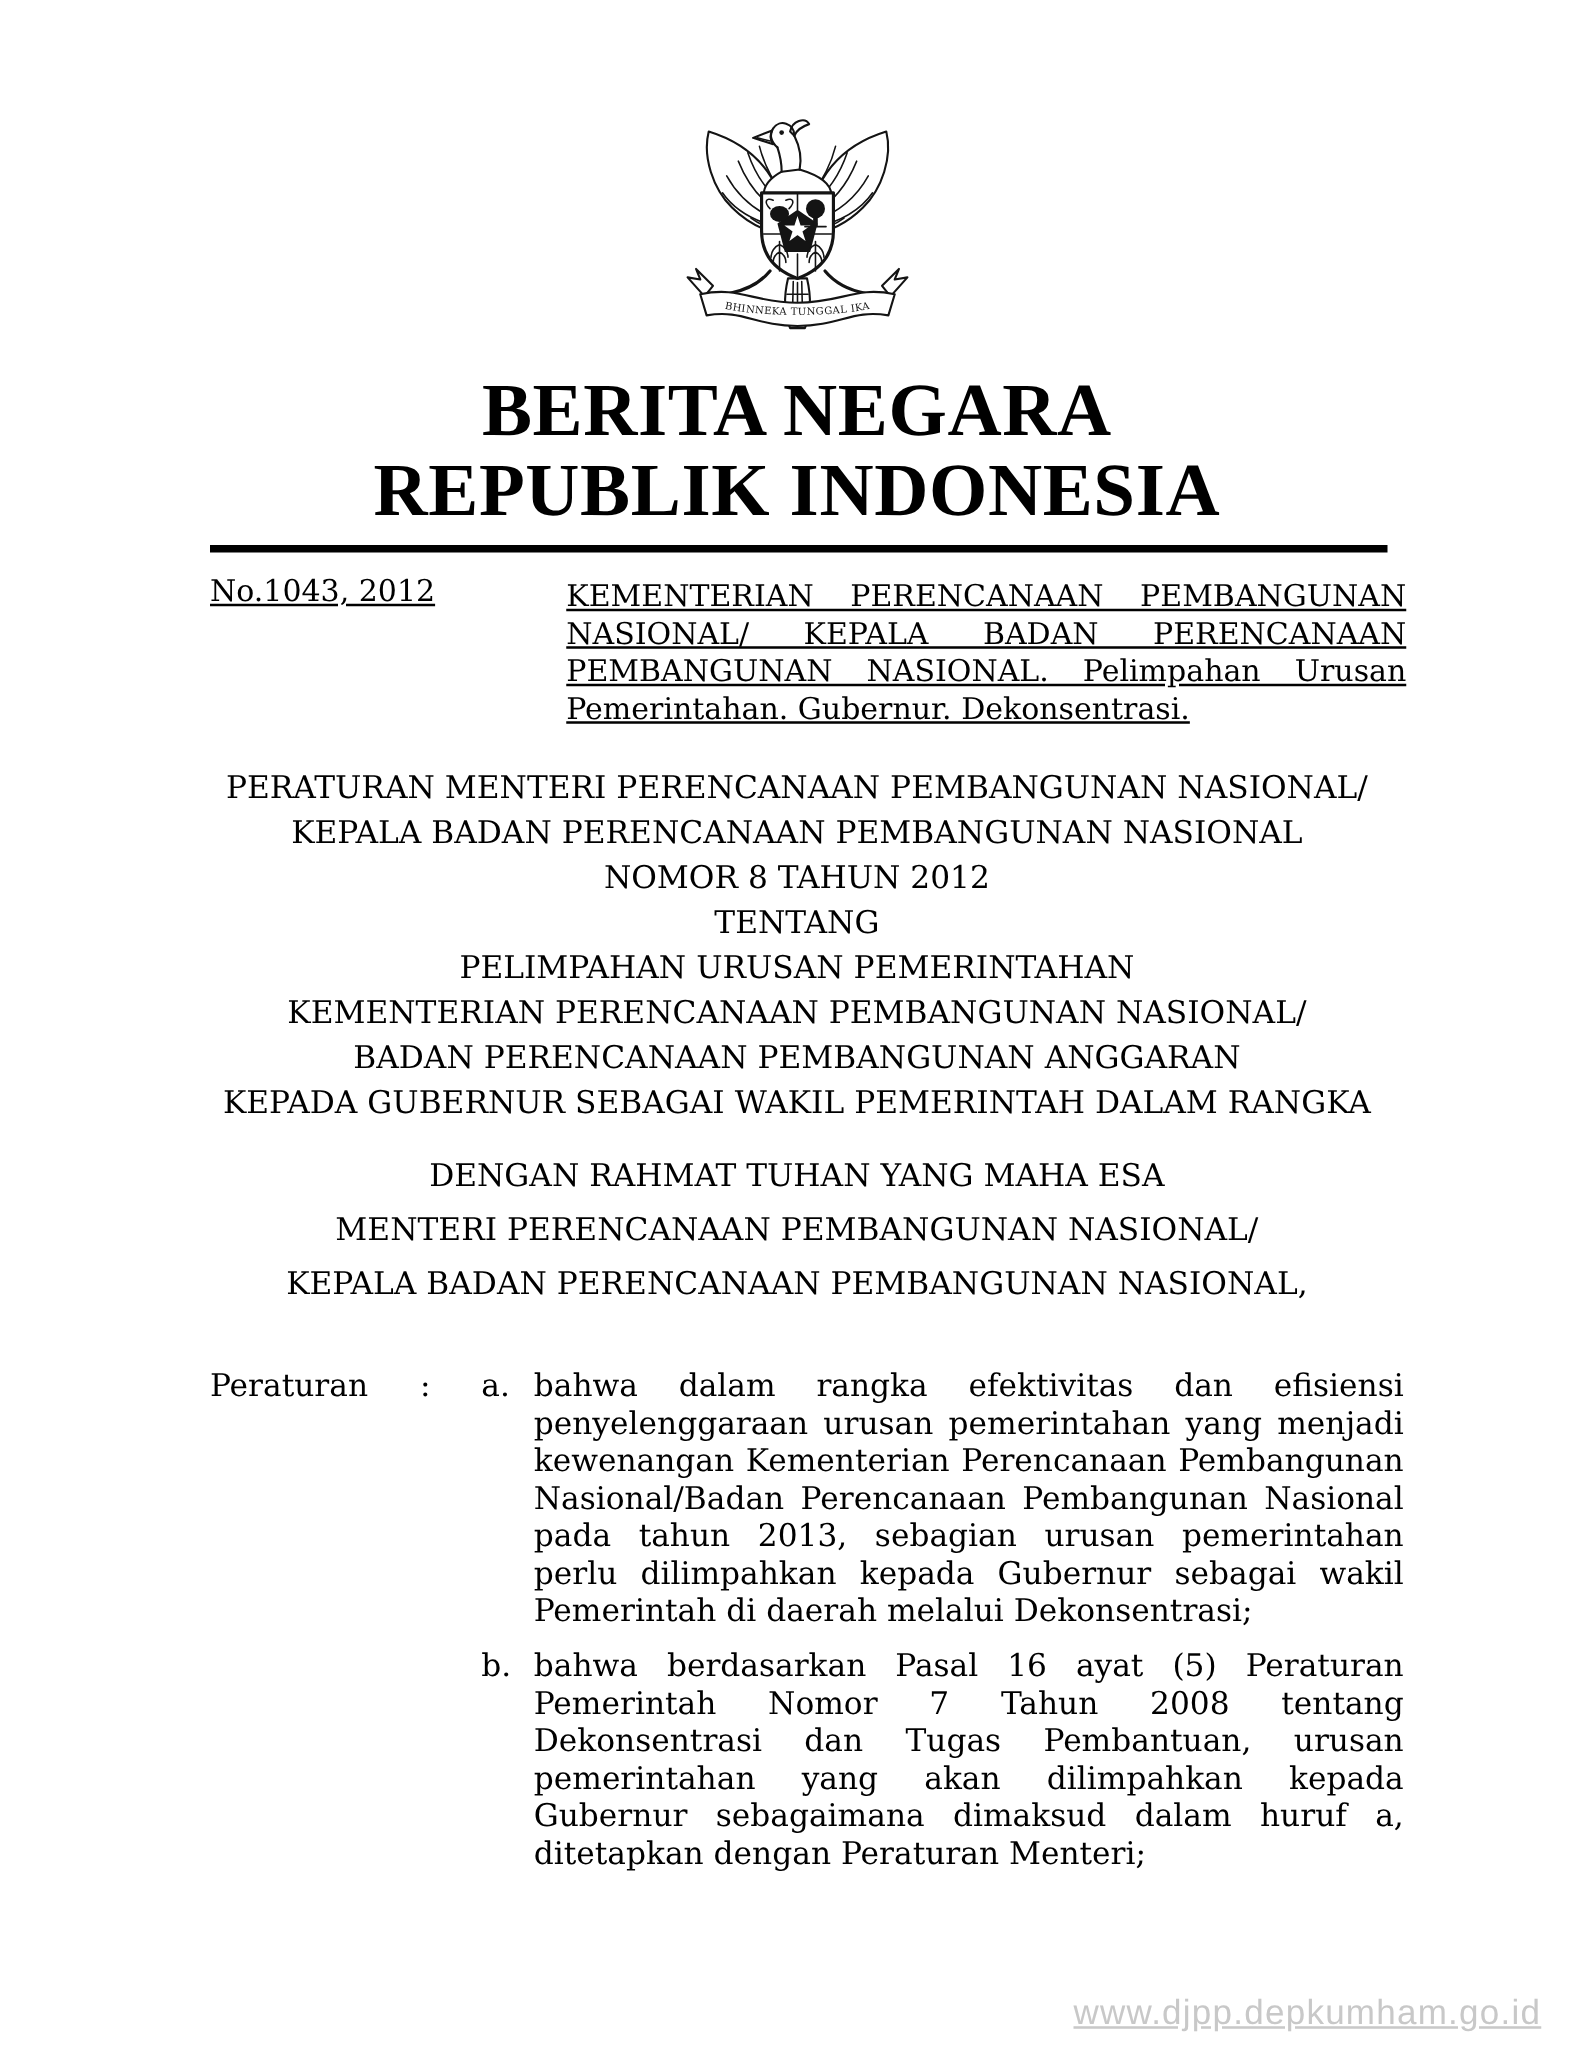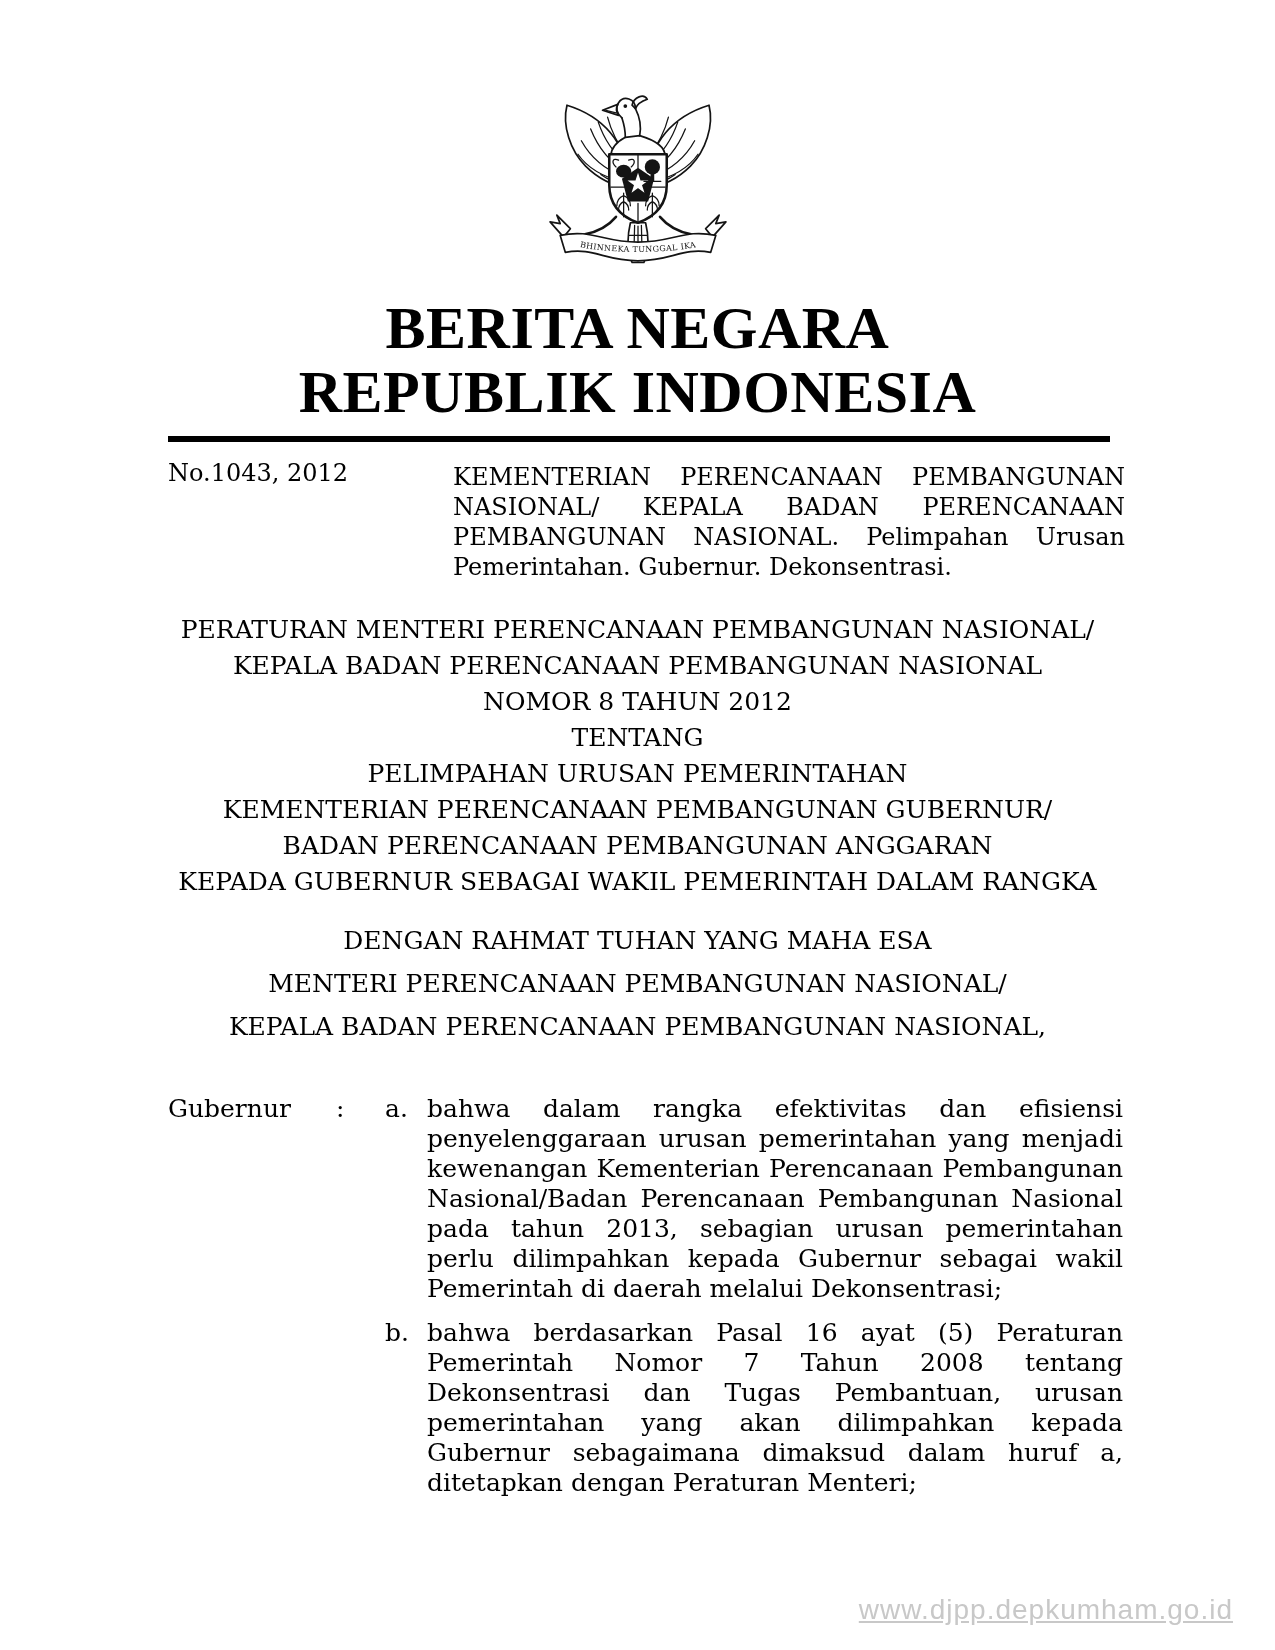--- a/index.html
+++ b/index.html
@@ -23,20 +23,21 @@
   }
   .rule{
     margin:12px 0 0 168px;
     width:942px;height:6px;
     background:#000;
   }
   .masthead-row{
     margin:16px 0 0 168px;
     display:grid;
     grid-template-columns:281px 680px;
+    text-decoration:underline;
   }
   .gazette-no{font-size:24px;line-height:30px;}
   .abstract{
     margin:4px;font-size:24px;line-height:30px;
     text-align:justify;text-justify:inter-word;
   }
   .title-block{margin-top:26px;text-align:center;}
   .title-block div{font-size:25px;line-height:36px;}
   .preamble{margin-top:26px;text-align:center;}
   .preamble div{font-size:25px;line-height:30px;margin-bottom:13px;}
@@ -148,34 +149,34 @@
     <div class="gazette-no">No.1043, 2012</div>
     <p class="abstract">KEMENTERIAN PERENCANAAN PEMBANGUNAN NASIONAL/ KEPALA BADAN PERENCANAAN PEMBANGUNAN NASIONAL. Pelimpahan Urusan Pemerintahan. Gubernur. Dekonsentrasi.</p>
   </div>
 
   <div class="title-block">
     <div>PERATURAN MENTERI PERENCANAAN PEMBANGUNAN NASIONAL/</div>
     <div>KEPALA BADAN PERENCANAAN PEMBANGUNAN NASIONAL</div>
     <div>NOMOR 8 TAHUN 2012</div>
     <div>TENTANG</div>
     <div>PELIMPAHAN URUSAN PEMERINTAHAN</div>
-    <div>KEMENTERIAN PERENCANAAN PEMBANGUNAN GUBERNUR/</div>
+    <div>KEMENTERIAN PERENCANAAN PEMBANGUNAN NASIONAL/</div>
     <div>BADAN PERENCANAAN PEMBANGUNAN ANGGARAN</div>
     <div>KEPADA GUBERNUR SEBAGAI WAKIL PEMERINTAH DALAM RANGKA</div>
   </div>
 
   <div class="preamble">
     <div>DENGAN RAHMAT TUHAN YANG MAHA ESA</div>
     <div>MENTERI PERENCANAAN PEMBANGUNAN NASIONAL/</div>
     <div>KEPALA BADAN PERENCANAAN PEMBANGUNAN NASIONAL,</div>
   </div>
 
   <div class="considerations">
     <div class="c-row">
-      <div class="c-label">Gubernur</div>
+      <div class="c-label">Peraturan</div>
       <div class="c-colon">:</div>
       <div class="c-marker">a.</div>
       <p class="c-text">bahwa dalam rangka efektivitas dan efisiensi penyelenggaraan urusan pemerintahan yang menjadi kewenangan Kementerian Perencanaan Pembangunan Nasional/Badan Perencanaan Pembangunan Nasional pada tahun 2013, sebagian urusan pemerintahan perlu dilimpahkan kepada Gubernur sebagai wakil Pemerintah di daerah melalui Dekonsentrasi;</p>
     </div>
     <div class="c-row">
       <div class="c-label"></div>
       <div class="c-colon"></div>
       <div class="c-marker">b.</div>
       <p class="c-text">bahwa berdasarkan Pasal 16 ayat (5) Peraturan Pemerintah Nomor 7 Tahun 2008 tentang Dekonsentrasi dan Tugas Pembantuan, urusan pemerintahan yang akan dilimpahkan kepada Gubernur sebagaimana dimaksud dalam huruf a, ditetapkan dengan Peraturan Menteri;</p>
     </div>

